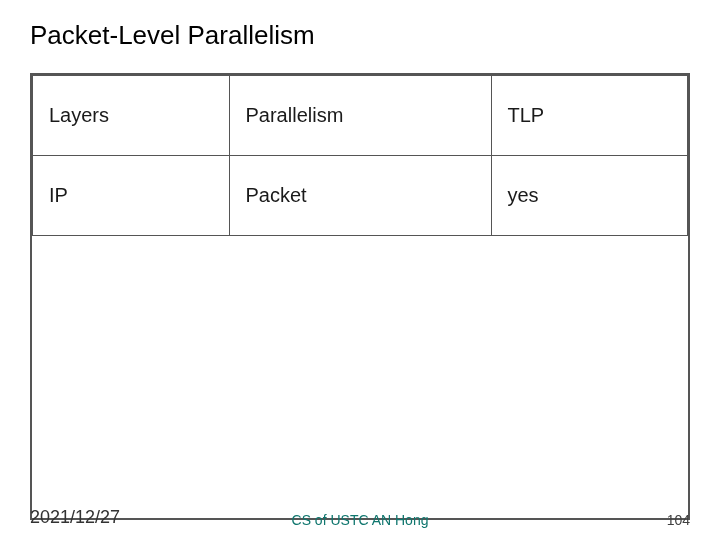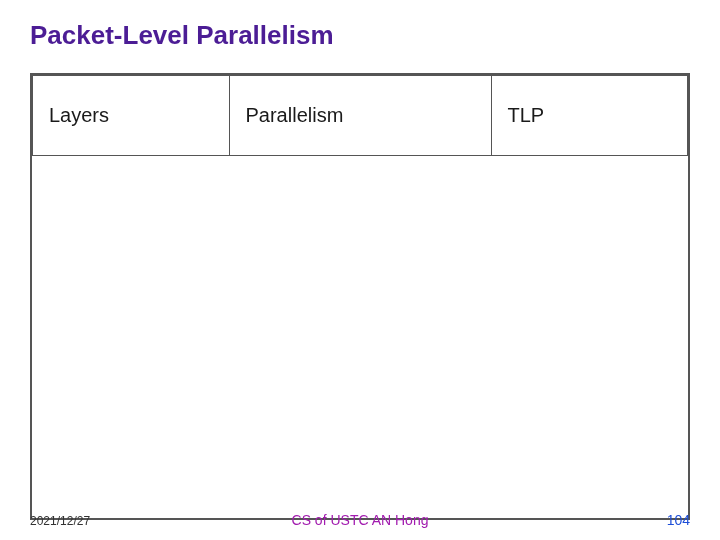--- a/index.html
+++ b/index.html
@@ -20,22 +20,22 @@
     .slide-container {
       width: 720px;
       height: 540px;
       padding: 20px 30px;
       display: flex;
       flex-direction: column;
     }
 
     .slide-title {
       font-size: 26px;
-      font-weight: bold;
-      color: #4c1d95;
+      font-weight: normal;
+      color: #000000;
       margin-bottom: 18px;
       padding-bottom: 4px;
     }
 
     .table-wrapper {
       flex: 1;
       border: 2px solid #555;
     }
 
     table {
@@ -56,42 +56,42 @@
     table tr:first-child td {
       height: 80px;
     }
 
     .col-layer { width: 30%; }
     .col-parallelism { width: 40%; }
     .col-tlp { width: 30%; }
 
     .footer-center {
       font-size: 14px;
-      color: #a21caf;
+      color: #0f766e;
       font-weight: normal;
       position: absolute;
       left: 50%;
       transform: translateX(-50%);
       bottom: 12px;
     }
 
     .footer-page {
       font-size: 14px;
-      color: #1d4ed8;
+      color: #404040;
       position: absolute;
       right: 30px;
       bottom: 12px;
       margin-left: 40px;
     }
 
     .footer-date-pos {
       position: absolute;
       left: 30px;
       bottom: 12px;
-      font-size: 12px;
+      font-size: 18px;
       color: #333;
     }
   </style>
 </head>
 <body>
 
 <div class="slide-container">
 
   <div class="slide-title">Packet-Level Parallelism</div>
 
@@ -103,20 +103,25 @@
         <col class="col-tlp">
       </colgroup>
       <thead>
         <tr>
           <td>Layers</td>
           <td>Parallelism</td>
           <td>TLP</td>
         </tr>
       </thead>
       <tbody id="table-body">
+          <tr>
+            <td>IP</td>
+            <td>Packet</td>
+            <td>yes</td>
+          </tr>
         </tbody>
     </table>
   </div>
 
 </div>
 
 <div class="footer-date-pos">2021/12/27</div>
 
 <div class="footer-center">CS of USTC AN Hong</div>
 

